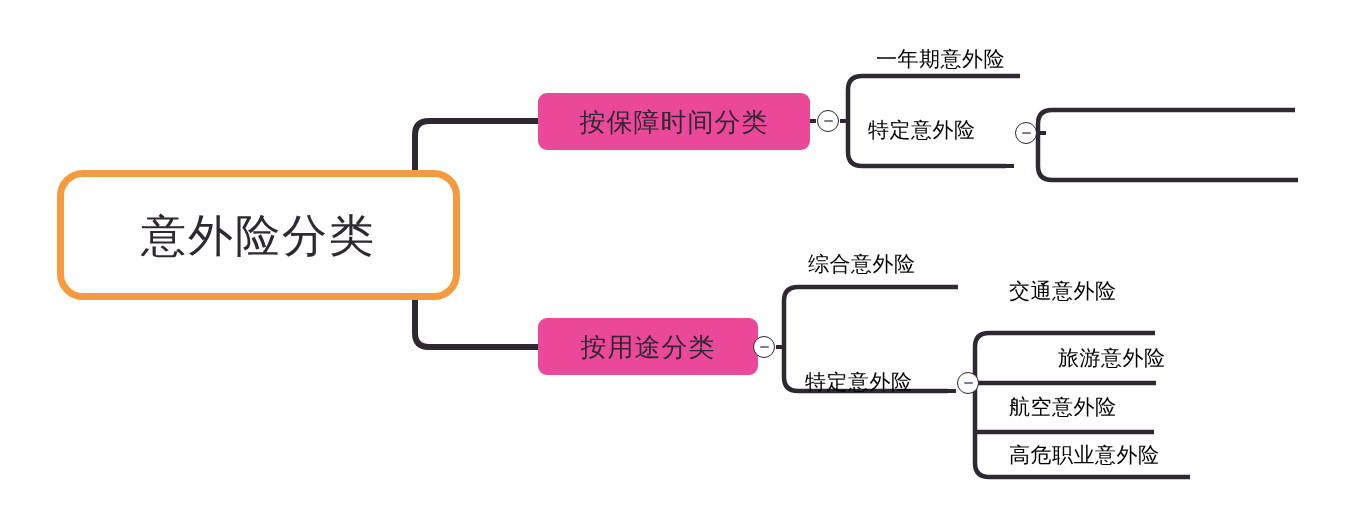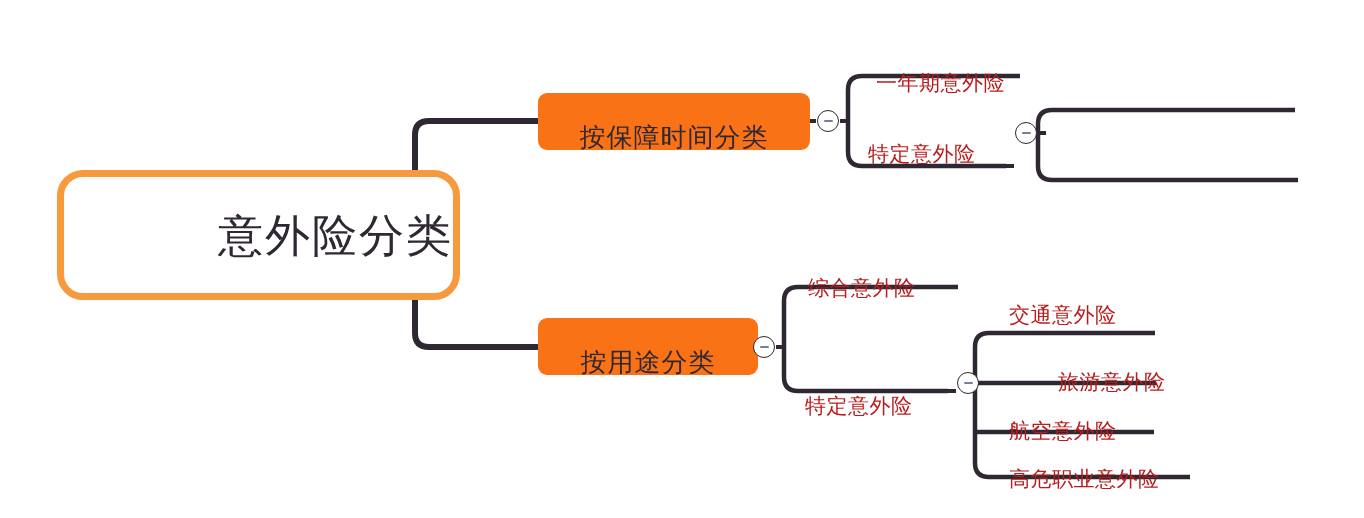--- a/index.html
+++ b/index.html
@@ -33,37 +33,37 @@
     left: 57px;
     top: 170px;
     width: 403px;
     height: 130px;
     box-sizing: border-box;
     background: #ffffff;
     border: 7px solid #F79A3E;
     border-radius: 26px;
     display: flex;
     align-items: center;
-    justify-content: flex-end;
+    justify-content: center;
     z-index: 5;
   }
   .root-node .label {
     font-size: 45px;
     color: #2F2833;
     letter-spacing: 2px;
     line-height: 1;
     white-space: nowrap;
   }
   
   .branch-node {
     position: absolute;
-    background: #f97316;
+    background: #ec4899;
     border-radius: 9px;
     display: flex;
-    align-items: flex-end;
+    align-items: center;
     justify-content: center;
     box-sizing: border-box;
     z-index: 5;
   }
   .branch-node .label {
     font-size: 26px;
     color: #2F2833;
     white-space: nowrap;
     letter-spacing: 1px;
     line-height: 1;
@@ -77,26 +77,25 @@
   #branch-use {
     left: 538px;
     top: 318px;
     width: 220px;
     height: 57px;
   }
   
   .leaf-label {
     position: absolute;
     font-size: 21px;
-    color: #b91c1c;
+    color: #000000;
     white-space: nowrap;
     line-height: 1;
     letter-spacing: 0.5px;
     z-index: 4;
-    margin-top: 24px;
   }
   
   .collapse-toggle {
     position: absolute;
     width: 22px;
     height: 22px;
     border-radius: 50%;
     background: #ffffff;
     border: 1.6px solid #2F2833;
     box-sizing: border-box;

